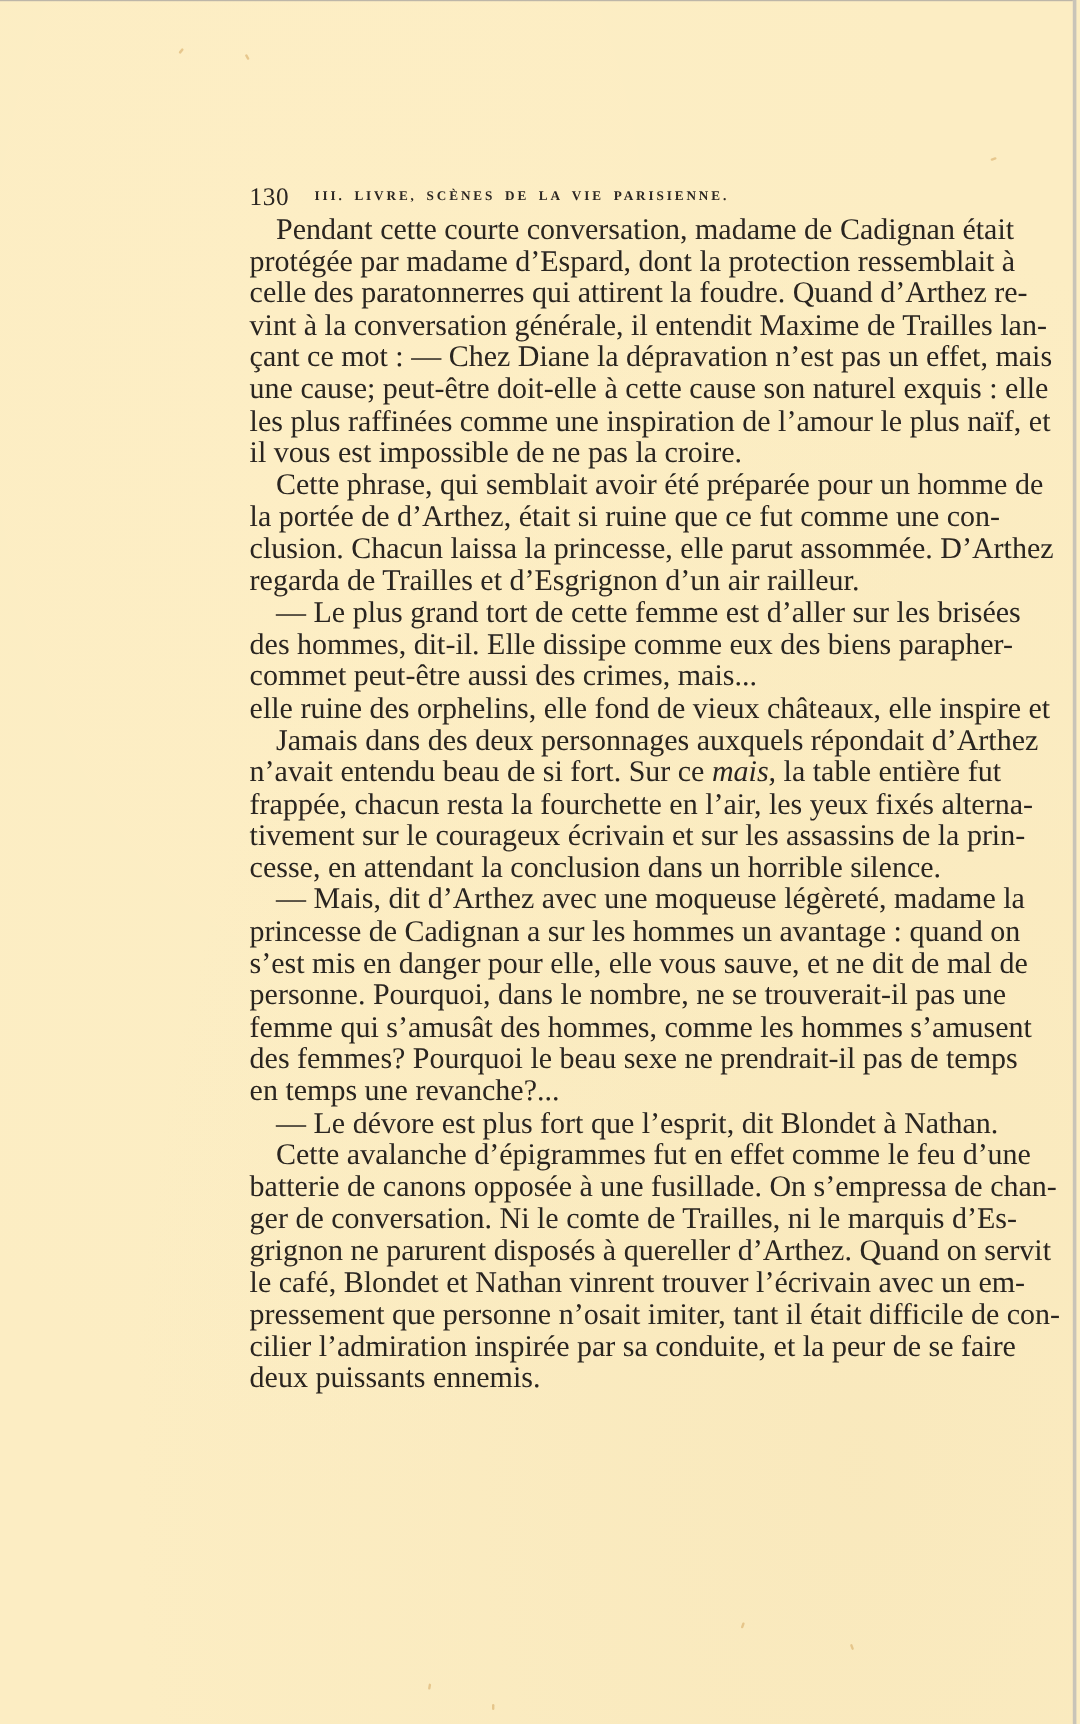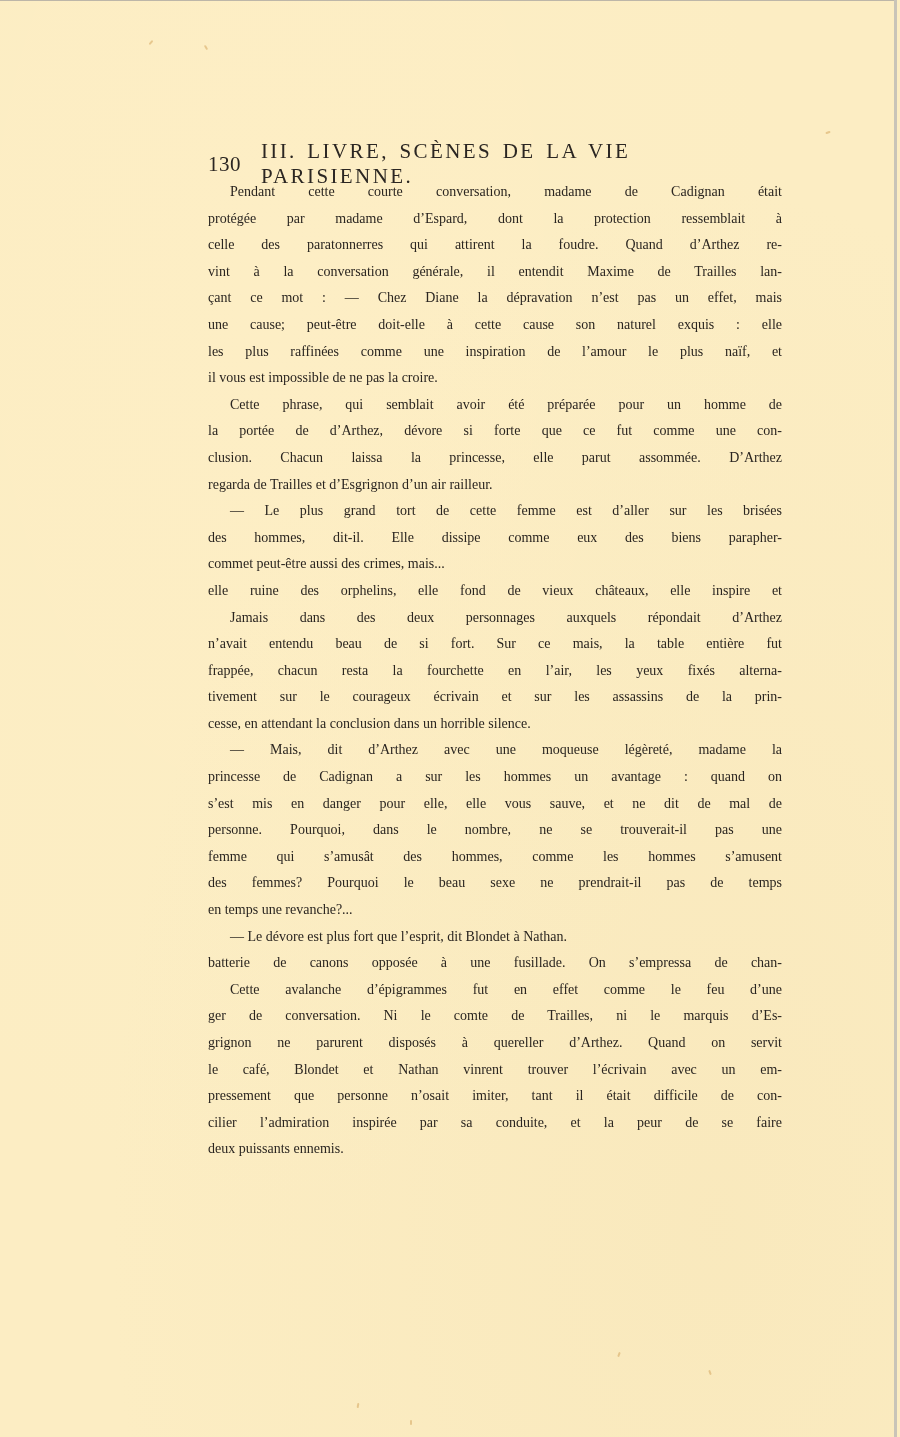--- a/index.html
+++ b/index.html
@@ -46,46 +46,47 @@
       height: 30px;
       font-size: 19px;
       color: #2b2622;
     }
     .page-number {
       font-size: 21px;
       width: 54px;
       letter-spacing: 0.5px;
     }
     .running-title {
-      font-weight: normal;
-      font-size: 21px;
+      font-weight: bold;
+      font-size: 11px;
       letter-spacing: 2.4px;
       text-transform: uppercase;
       word-spacing: 3px;
     }
     .body-text {
-      font-size: 14px;
+      font-size: 25px;
       line-height: 26.6px;
       text-align: justify;
       text-align-last: left;
     }
     .line {
       display: block;
       white-space: nowrap;
       text-align: justify;
       text-align-last: justify;
       height: 26.6px;
     }
     .line.last {
       text-align-last: left;
     }
     .line.indent {
       padding-left: 22px;
     }
     .italic {
+      font-style: italic;
     }
     .speck {
       position: absolute;
       width: 2px;
       height: 5px;
       background: rgba(214,168,96,0.55);
       border-radius: 1px;
     }
   </style>
 </head>
@@ -116,21 +117,21 @@
         <span class="line">celle des paratonnerres qui attirent la foudre. Quand d’Arthez re-</span>
         <span class="line">vint à la conversation générale, il entendit Maxime de Trailles lan-</span>
         <span class="line">çant ce mot : — Chez Diane la dépravation n’est pas un effet, mais</span>
         <span class="line">une cause; peut-être doit-elle à cette cause son naturel exquis : elle</span>
         <span class="line">les plus raffinées comme une inspiration de l’amour le plus naïf, et</span>
         <span class="line last">il vous est impossible de ne pas la croire.</span>
       </div>
 
       <div>
         <span class="line indent">Cette phrase, qui semblait avoir été préparée pour un homme de</span>
-        <span class="line">la portée de d’Arthez, dévore si forte que ce fut comme une con-</span>
+        <span class="line">la portée de d’Arthez, était si ruine que ce fut comme une con-</span>
         <span class="line">clusion. Chacun laissa la princesse, elle parut assommée. D’Arthez</span>
         <span class="line last">regarda de Trailles et d’Esgrignon d’un air railleur.</span>
       </div>
 
       <div>
         <span class="line indent">— Le plus grand tort de cette femme est d’aller sur les brisées</span>
         <span class="line">des hommes, dit-il. Elle dissipe comme eux des biens parapher-</span>
         <span class="line last">commet peut-être aussi des crimes, mais...</span>
         <span class="line">elle ruine des orphelins, elle fond de vieux châteaux, elle inspire et</span>
       </div>
@@ -151,22 +152,22 @@
         <span class="line">femme qui s’amusât des hommes, comme les hommes s’amusent</span>
         <span class="line">des femmes? Pourquoi le beau sexe ne prendrait-il pas de temps</span>
         <span class="line last">en temps une revanche?...</span>
       </div>
 
       <div>
         <span class="line indent last">— Le dévore est plus fort que l’esprit, dit Blondet à Nathan.</span>
       </div>
 
       <div>
+        <span class="line indent">Cette avalanche d’épigrammes fut en effet comme le feu d’une</span>
         <span class="line">batterie de canons opposée à une fusillade. On s’empressa de chan-</span>
-        <span class="line indent">Cette avalanche d’épigrammes fut en effet comme le feu d’une</span>
         <span class="line">ger de conversation. Ni le comte de Trailles, ni le marquis d’Es-</span>
         <span class="line">grignon ne parurent disposés à quereller d’Arthez. Quand on servit</span>
         <span class="line">le café, Blondet et Nathan vinrent trouver l’écrivain avec un em-</span>
         <span class="line">pressement que personne n’osait imiter, tant il était difficile de con-</span>
         <span class="line">cilier l’admiration inspirée par sa conduite, et la peur de se faire</span>
         <span class="line last">deux puissants ennemis.</span>
       </div>
     </div>
   </div>
 </div>

